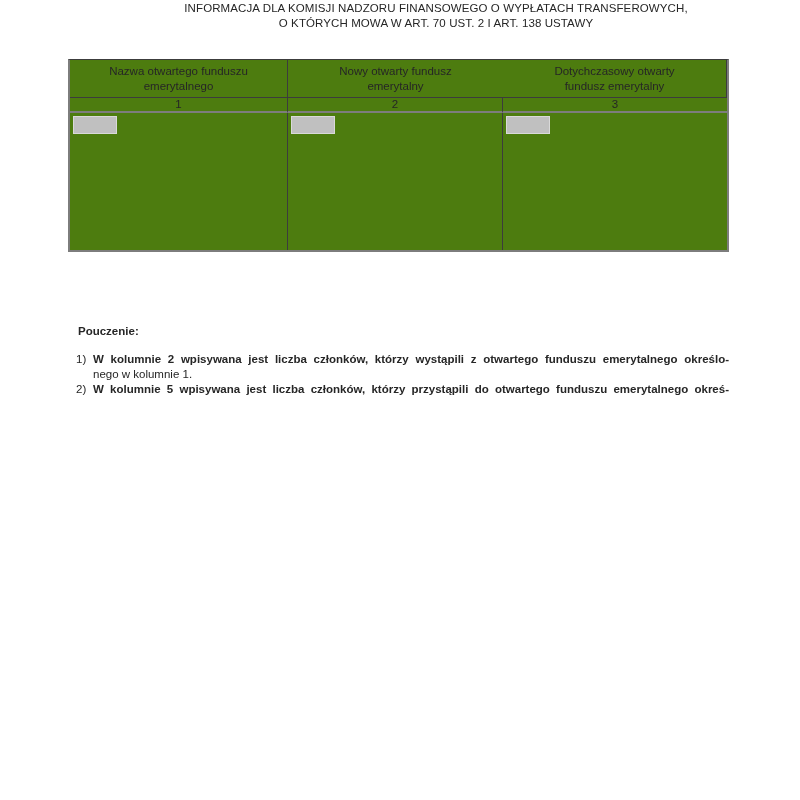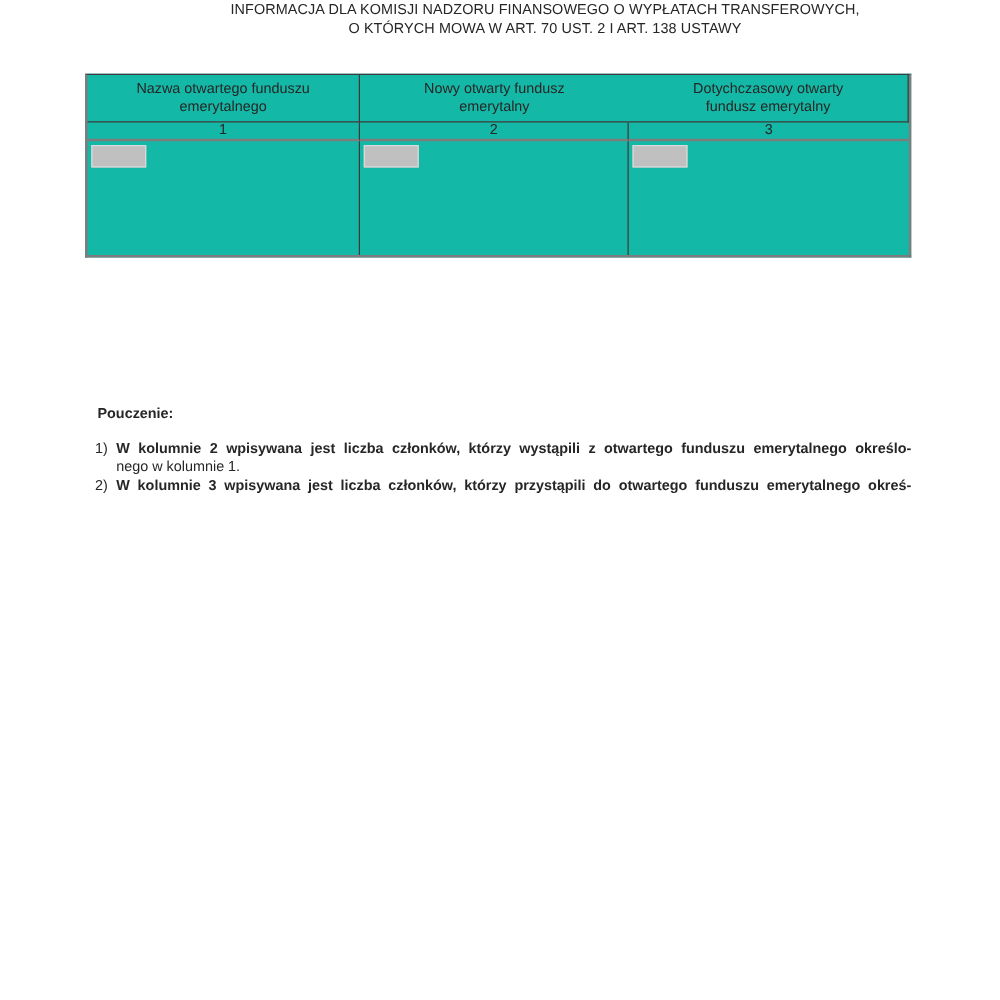--- a/index.html
+++ b/index.html
@@ -33,28 +33,28 @@
     letter-spacing: 0.1px;
     padding-left: 36px;
   }
 
   
   .ftable {
     position: absolute;
     left: 68px;
     top: 59px;
     width: 661px;
-    height: 147px;
+    height: 193px;
     box-sizing: border-box;
     border: 2px solid #7d7d7d;
     border-top: 1px solid #3c3c3c;
     display: grid;
     grid-template-columns: 218px 215px 1fr;
     grid-template-rows: 38px 15px 1fr;
-    background: #14b8a6;
+    background: #4d7c0f;
   }
   .cell { box-sizing: border-box; }
   .vline { border-right: 1px solid #3c3c3c; }
   .head {
     border-bottom: 1px solid #3c3c3c;
     display: flex;
     flex-direction: column;
     align-items: center;
     justify-content: center;
     text-align: center;
@@ -149,18 +149,18 @@
     <div class="note">
       <div class="note-marker">1)</div>
       <div class="note-text">
         <div class="jline">W kolumnie 2 wpisywana jest liczba członków, którzy wystąpili z otwartego funduszu emerytalnego określo-</div>
         <div>nego w kolumnie 1.</div>
       </div>
     </div>
     <div class="note">
       <div class="note-marker">2)</div>
       <div class="note-text">
-        <div class="jline">W kolumnie 3 wpisywana jest liczba członków, którzy przystąpili do otwartego funduszu emerytalnego okreś-</div>
+        <div class="jline">W kolumnie 5 wpisywana jest liczba członków, którzy przystąpili do otwartego funduszu emerytalnego okreś-</div>
       </div>
     </div>
   </div>
 
 </div>
 
 </body></html>

